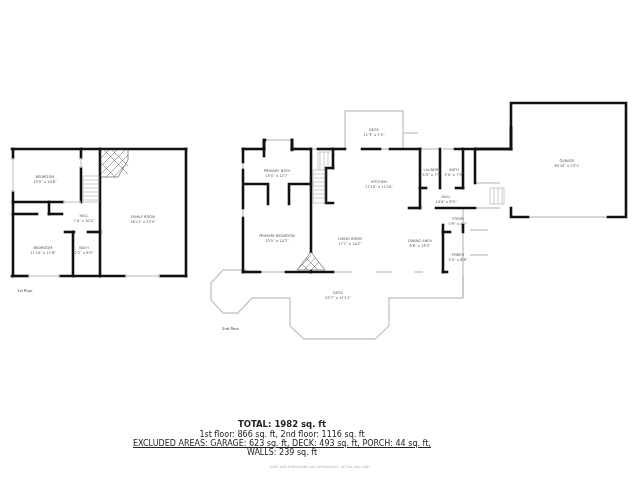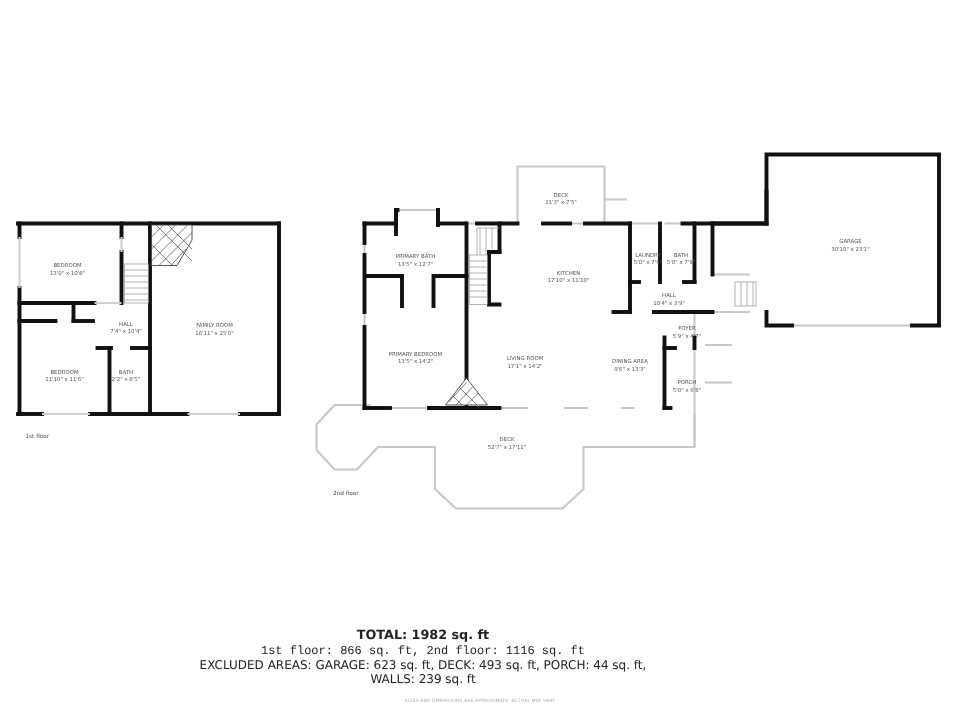--- a/index.html
+++ b/index.html
@@ -227,16 +227,16 @@
     <text class="dim" x="458" y="261">5'0" x 6'8"</text>
     <text class="lbl" x="338" y="294">DECK</text>
     <text class="dim" x="338" y="299">52'7" x 17'11"</text>
     <text class="lbl" x="567" y="162">GARAGE</text>
     <text class="dim" x="567" y="167">30'10" x 23'1"</text>
     <text class="floor-lbl" x="222" y="330">2nd floor</text>
   </g>
 </svg>
 
 <div class="s-line" style="top:420px; font-weight:bold; font-size:8.5px;">TOTAL: 1982 sq. ft</div>
-<div class="s-line" style="top:430px;font-family:Liberation Mono, monospace;">1st floor: 866 sq. ft, 2nd floor: 1116 sq. ft</div>
-<div class="s-line" style="top:439px;">EXCLUDED AREAS: GARAGE: 623 sq. ft, DECK: 493 sq. ft, PORCH: 44 sq. ft,</div>
+<div class="s-line" style="top:430px;">1st floor: 866 sq. ft, 2nd floor: 1116 sq. ft</div>
+<div class="s-line" style="top:439px;text-decoration:underline;">EXCLUDED AREAS: GARAGE: 623 sq. ft, DECK: 493 sq. ft, PORCH: 44 sq. ft,</div>
 <div class="s-line" style="top:448px;">WALLS: 239 sq. ft</div>
 <div class="disclaimer" style="top:465px;">SIZES AND DIMENSIONS ARE APPROXIMATE, ACTUAL MAY VARY</div>
 
 </body></html>

